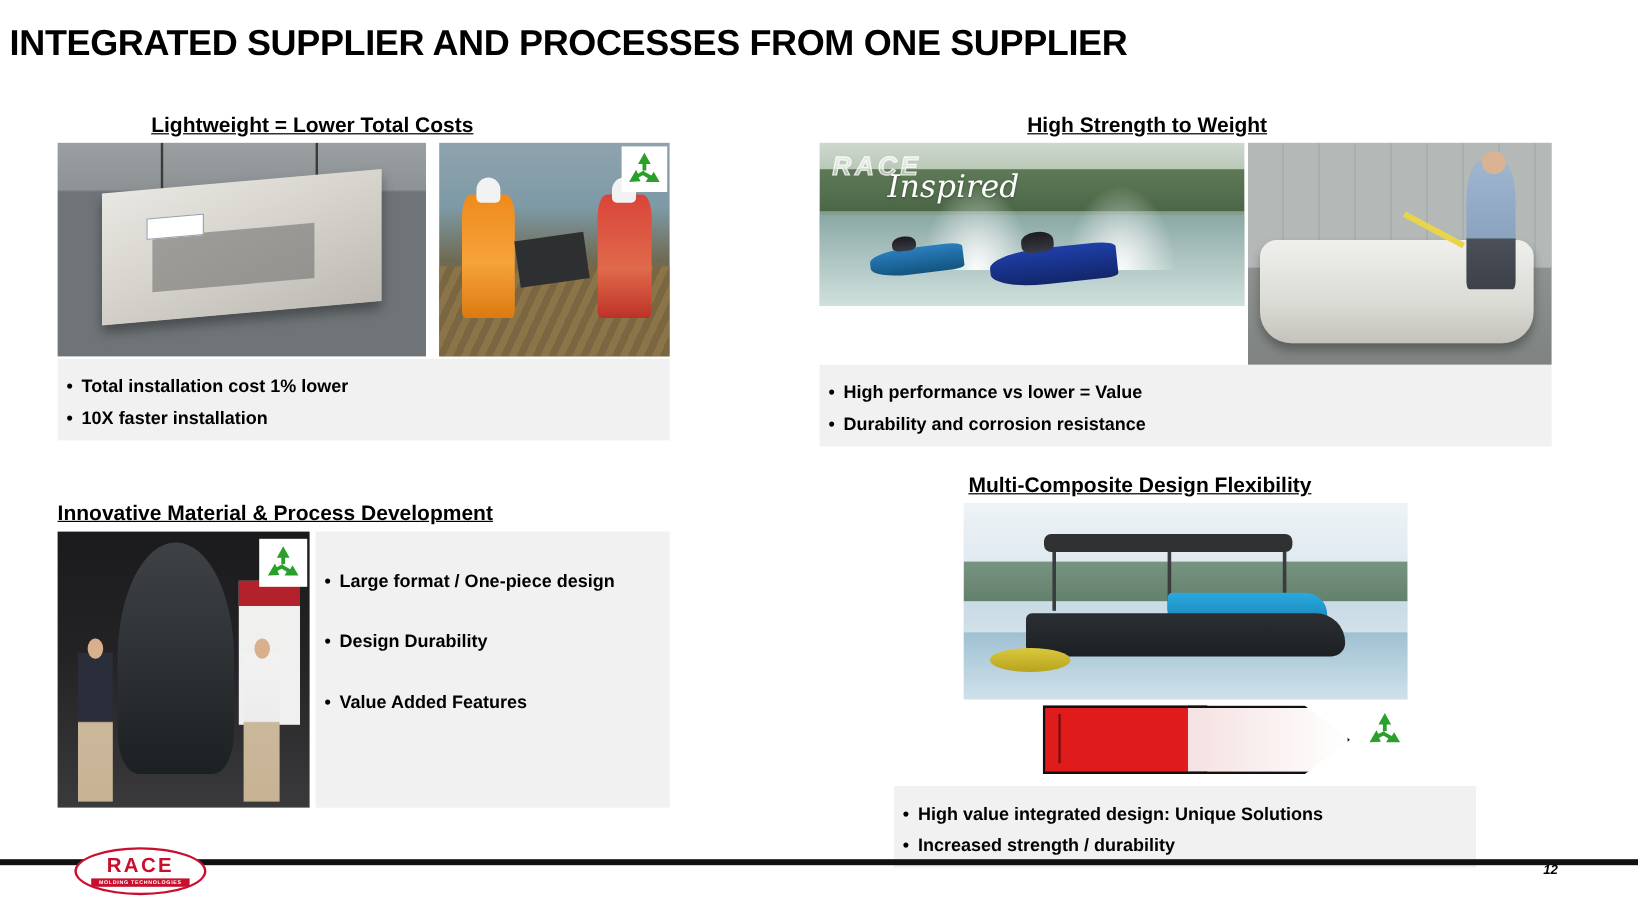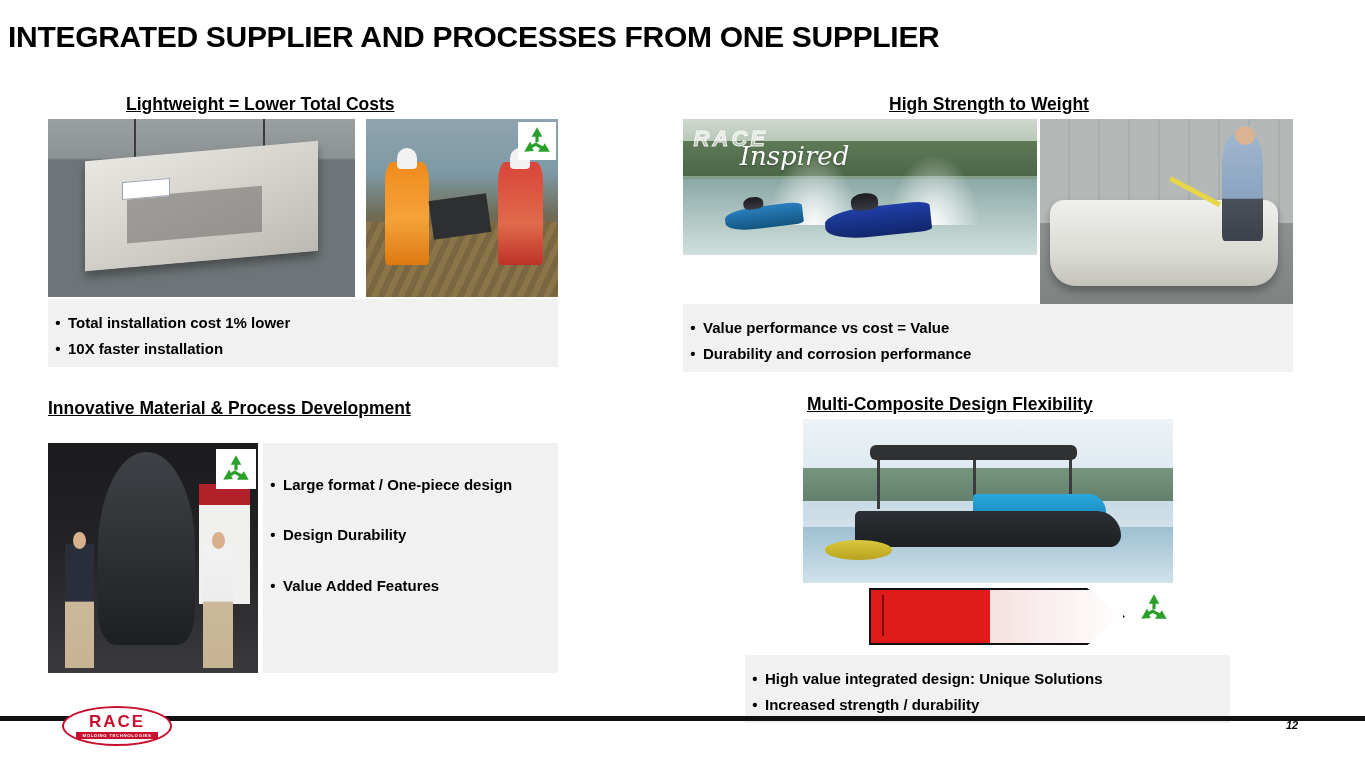--- a/index.html
+++ b/index.html
@@ -437,21 +437,21 @@
   <div class="bullet-row">
     <span class="bullet-dot">•</span>
     <span class="bullet-text">Total installation cost 1% lower</span>
   </div>
   <div class="bullet-row">
     <span class="bullet-dot">•</span>
     <span class="bullet-text">10X faster installation</span>
   </div>
 </div>
 
-<div class="sec-title" style="left:856px; top:94px;margin-left:33px;">High Strength to Weight</div>
+<div class="sec-title" style="left:856px; top:94px;">High Strength to Weight</div>
 
 <div class="photo ph-jetski" style="left:683px; top:119px; width:354px; height:136px;">
   <div class="treeline"></div>
   <div class="water"></div>
   <div class="spray" style="left:24%;"></div>
   <div class="spray" style="left:58%;"></div>
   <div class="ski-a">
       <div class="rider"></div>
     </div>
   <div class="ski-b">
@@ -465,29 +465,29 @@
   <div class="wall"></div>
   <div class="boat"></div>
   <div class="person"></div>
   <div class="head"></div>
   <div class="handle"></div>
 </div>
 
 <div class="bullet-box" style="left:683px; top:304px; width:610px; height:68px;">
   <div class="bullet-row">
     <span class="bullet-dot">•</span>
-    <span class="bullet-text">Value performance vs cost = Value</span>
-  </div>
-  <div class="bullet-row">
-    <span class="bullet-dot">•</span>
-    <span class="bullet-text">Durability and corrosion performance</span>
-  </div>
-</div>
-
-<div class="sec-title" style="left:48px; top:398px;">Innovative Material &amp; Process Development</div>
+    <span class="bullet-text">High performance vs lower = Value</span>
+  </div>
+  <div class="bullet-row">
+    <span class="bullet-dot">•</span>
+    <span class="bullet-text">Durability and corrosion resistance</span>
+  </div>
+</div>
+
+<div class="sec-title" style="left:48px; top:417px;">Innovative Material &amp; Process Development</div>
 
 <div class="photo ph-show" style="left:48px; top:443px; width:210px; height:230px;">
   <div class="hull"></div>
   <div class="booth"></div>
   <div class="booth-red"></div>
   <div class="p-left">
       <div class="p-head"></div>
     </div>
   <div class="p-right">
       <div class="p-head"></div>

